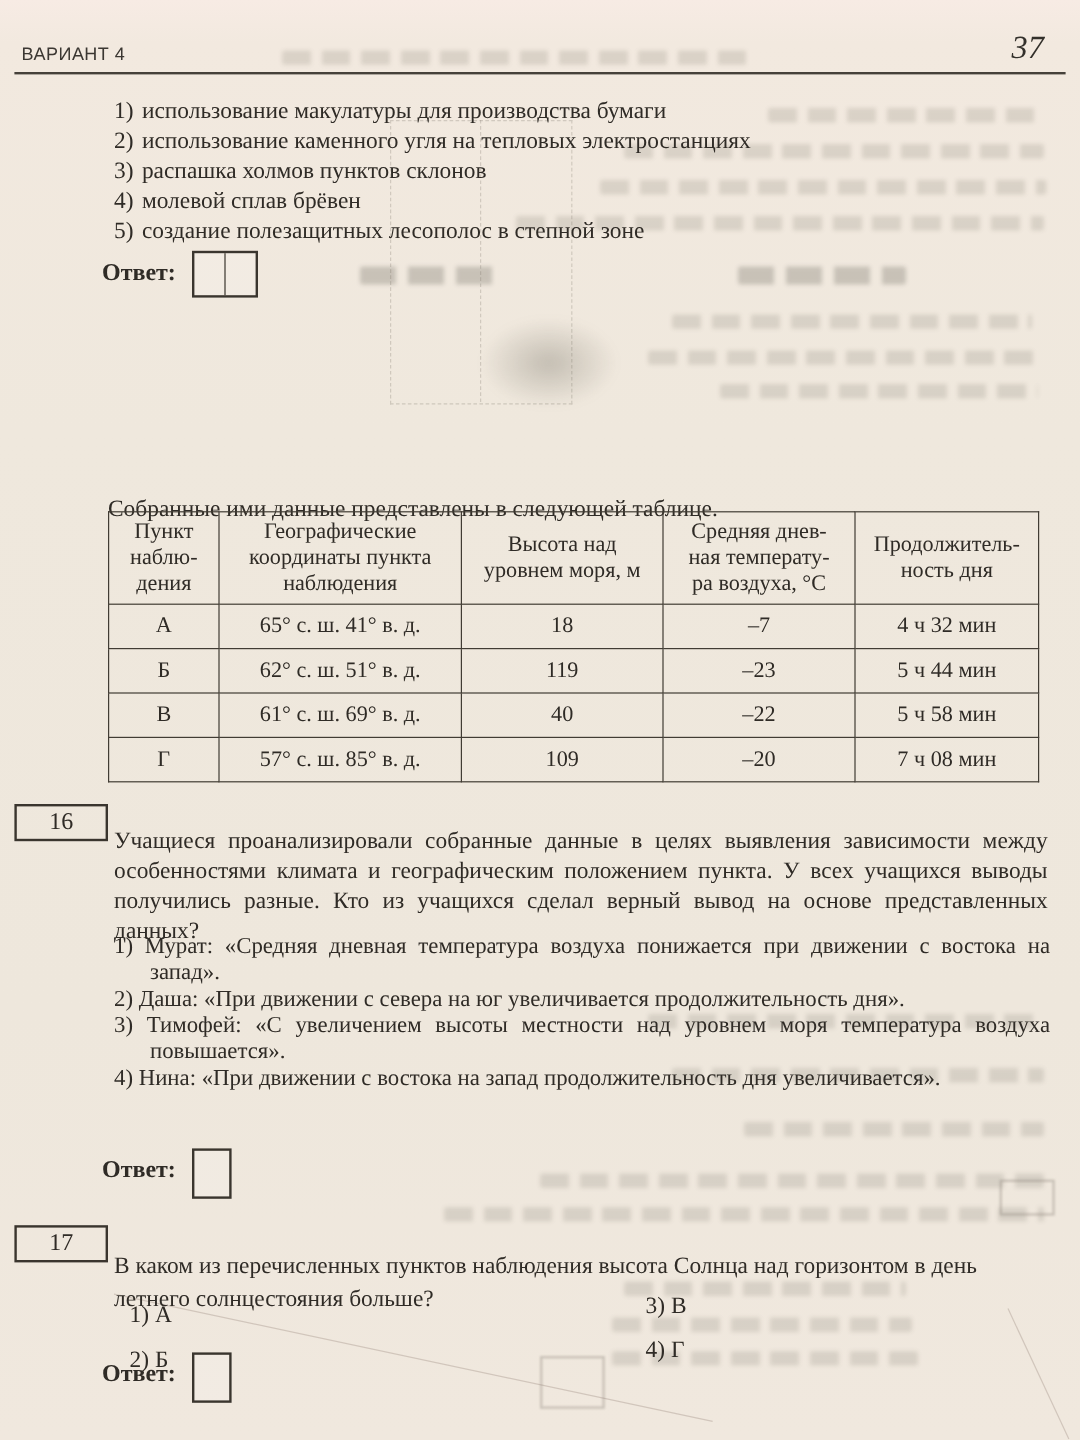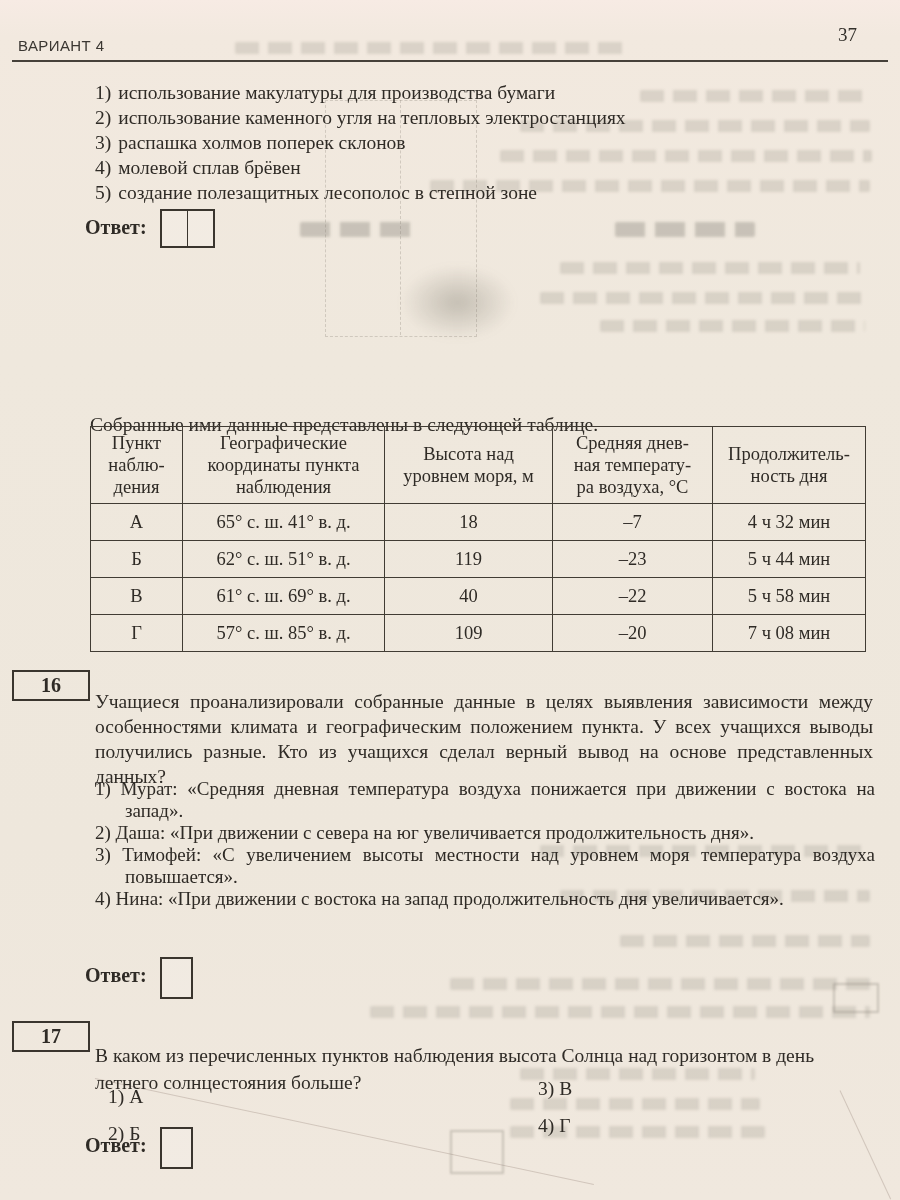--- a/index.html
+++ b/index.html
@@ -4,21 +4,21 @@
 <style>
   html,body { margin:0; padding:0; }
   .page {
     position:relative; width:900px; height:1200px; overflow:hidden;
     background: linear-gradient(180deg, #f7ebe4 0%, #f2e9df 3%, #efe8dd 30%, #eee7dc 70%, #f0e8de 100%);
     font-family:"Liberation Serif", serif; color:#2f2b26;
   }
   
   .variant-label { position:absolute; left:18px; top:37px; font-family:"Liberation Sans", sans-serif;
     font-size:15px; color:#3b3732; letter-spacing:.4px; }
-  .page-number { position:absolute; right:43px; top:24px; font-size:19px; color:#33302b; }
+  .page-number { position:absolute; right:30px; top:24px; font-size:27px; color:#33302b;font-style:italic; }
   .header-rule { position:absolute; left:12px; right:12px; top:60px; height:2px; background:#46413a; }
 
   
   .abs { position:absolute; }
   .body-text { font-size:19.5px; line-height:25px; color:#2f2b26; }
   .justify { text-align:justify; }
 
   
   .list15 { left:95px; top:80px; width:778px; font-size:19.5px; line-height:25px; }
   .list15 .li { margin:0; }
@@ -43,21 +43,21 @@
 
   
   .data-table { position:absolute; left:90px; top:426px; border-collapse:collapse; font-size:18.5px; color:#2f2b26; }
   .data-table th, .data-table td { border:1.5px solid #413c34; text-align:center; vertical-align:middle; font-weight:normal; padding:2px 4px; }
   .data-table th { height:72px; white-space:pre-line; line-height:22px; }
   .data-table td { height:32px; }
 
   
   .task-box { position:absolute; left:12px; width:78px; height:31px; box-sizing:border-box;
     border:2px solid #3a352e; display:flex; align-items:center; justify-content:center;
-    font-weight:bold; font-size:20px; }
+    font-weight:normal; font-size:20px; }
 
   .q16-text { left:95px; top:669px; width:778px; }
   .q16-options { left:95px; top:778px; width:780px; font-size:19px; line-height:22px; }
   .q16-options .opt { margin:0; padding-left:30px; text-indent:-30px; text-align:justify; }
 
   .q17-text { left:95px; top:1022px; width:780px; line-height:27px; }
   .q17-col { font-size:19.5px; line-height:24px; }
   .q17-col .opt { margin:13px; }
 
   
@@ -102,21 +102,21 @@
   <div class="ghost scratch" style="left:95px; top:1078px; width:510px; transform:rotate(12deg);"></div>
   <div class="ghost scratch" style="left:840px; top:1090px; width:120px; transform:rotate(65deg);"></div>
 
   <div class="variant-label">ВАРИАНТ 4</div>
   <div class="page-number">37</div>
   <div class="header-rule"></div>
 
   <div class="abs list15">
     <p class="li"><span class="num">1)</span><span>использование макулатуры для производства бумаги</span></p>
     <p class="li"><span class="num">2)</span><span>использование каменного угля на тепловых электростанциях</span></p>
-    <p class="li"><span class="num">3)</span><span>распашка холмов поперек склонов</span></p>
+    <p class="li"><span class="num">3)</span><span>распашка холмов пунктов склонов</span></p>
     <p class="li"><span class="num">4)</span><span>молевой сплав брёвен</span></p>
     <p class="li"><span class="num">5)</span><span>создание полезащитных лесополос в степной зоне</span></p>
   </div>
 
   <div class="abs answer-row" style="left:85px; top:209px;">
     <span class="answer-label">Ответ:</span>
     <div class="ans-box">
       <div class="cell"></div>
       <div class="cell"></div>
     </div>

